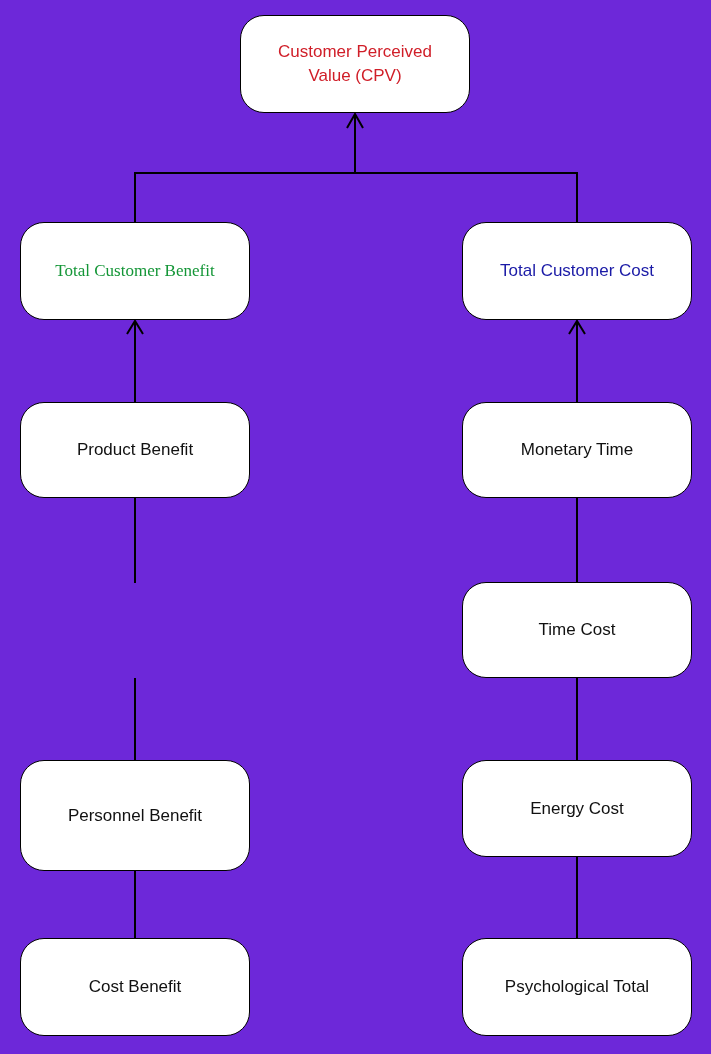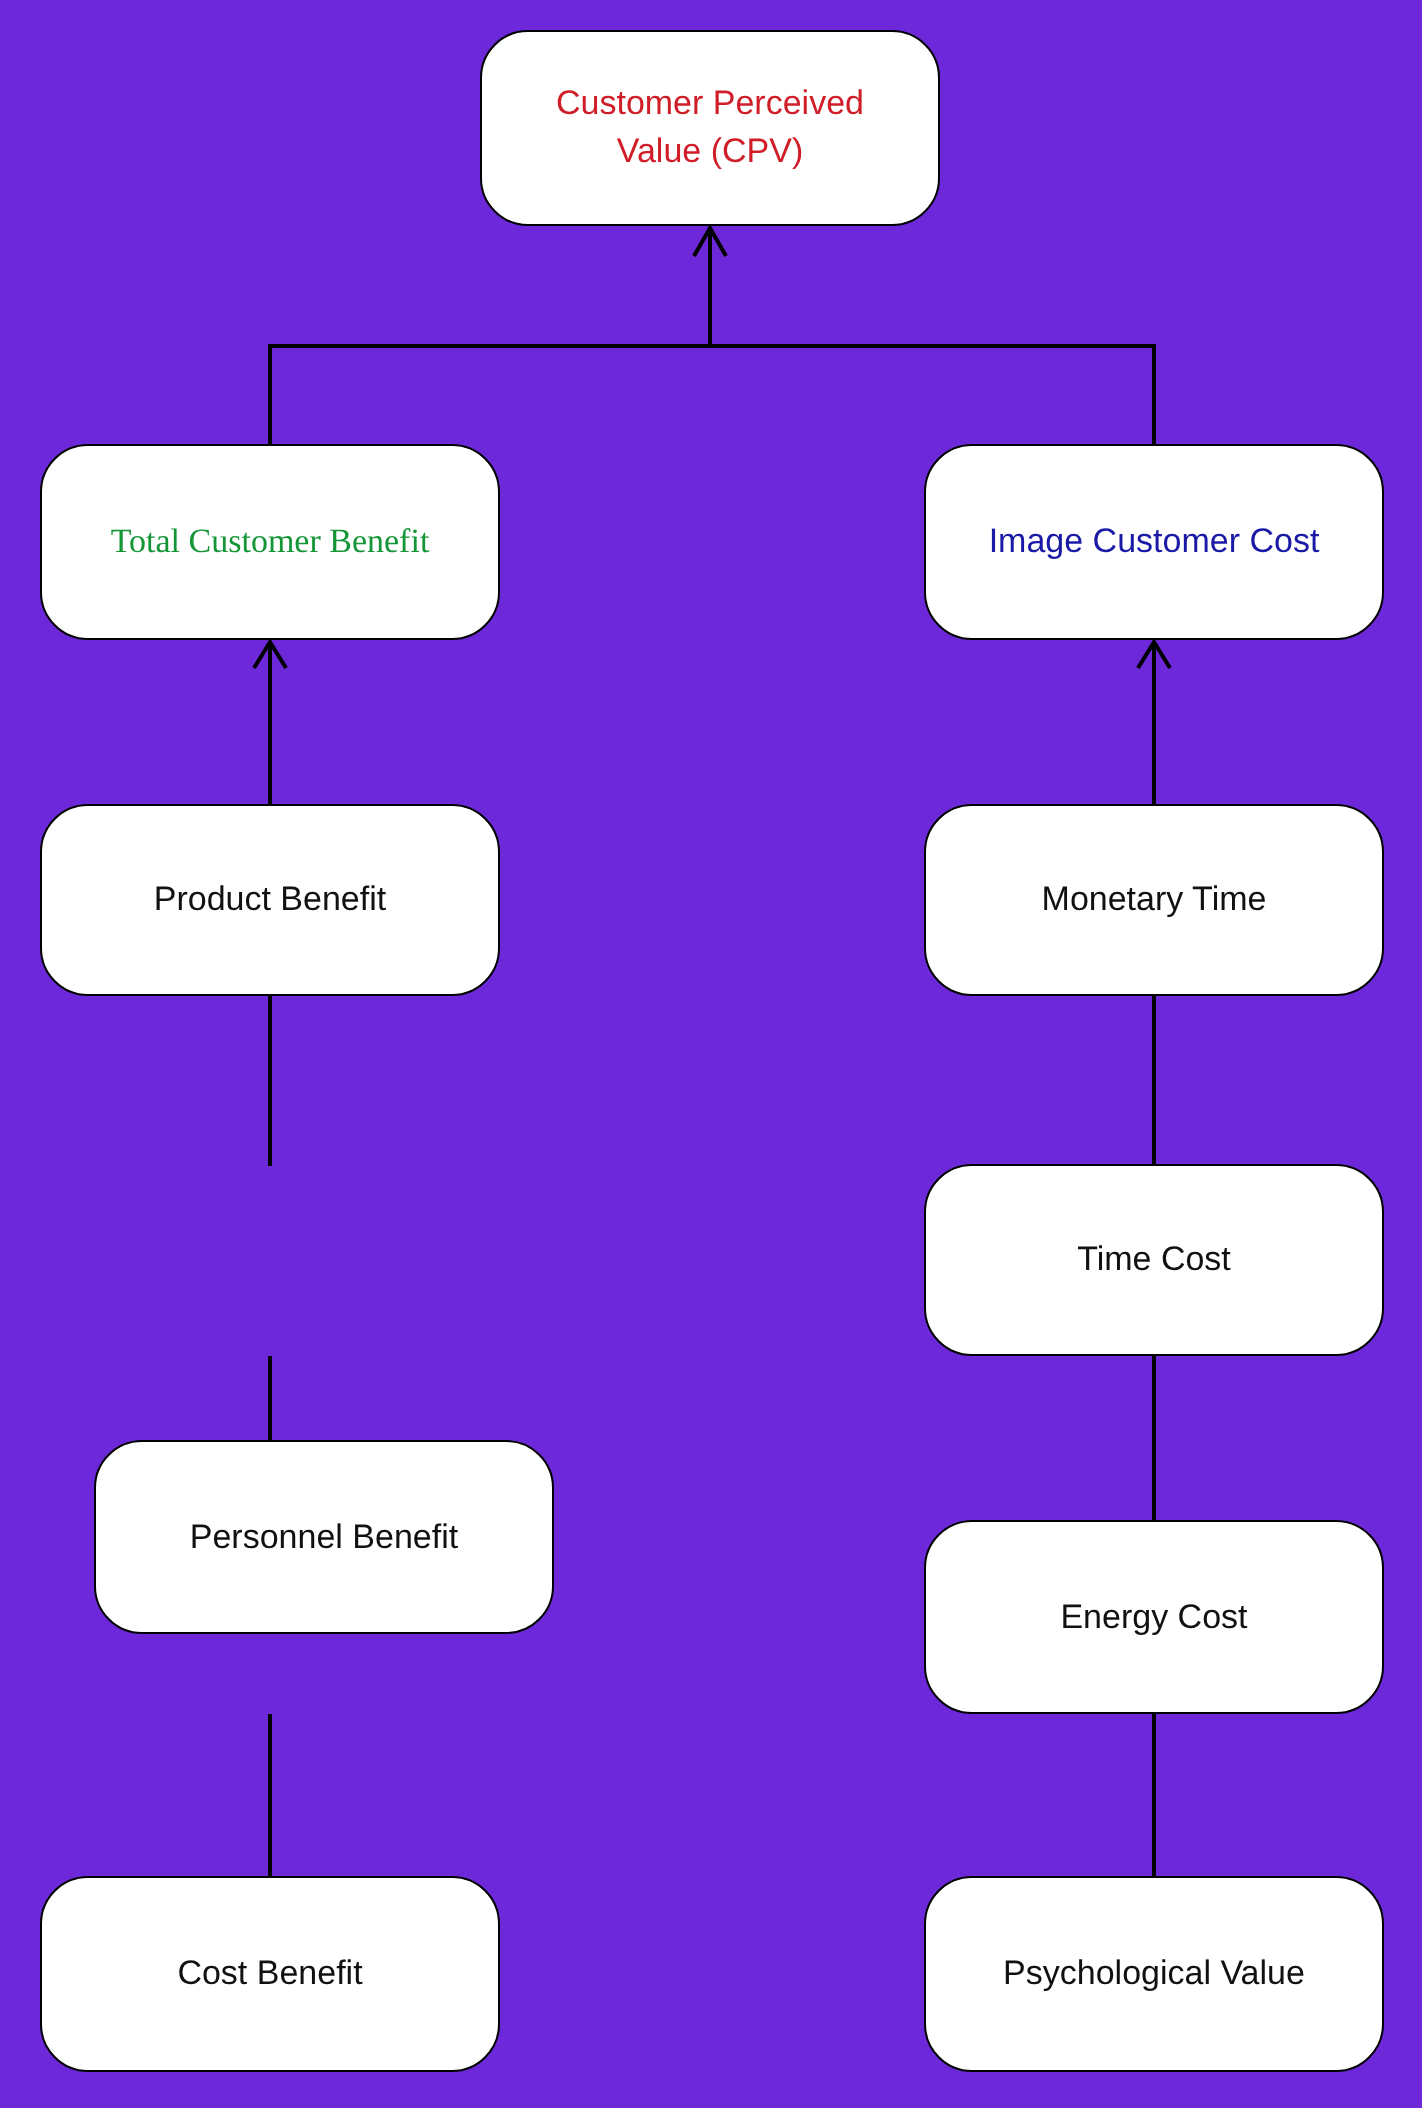--- a/index.html
+++ b/index.html
@@ -45,21 +45,21 @@
   .node.narrow { padding: 0 30px; }
   .node.cpv-pad { padding: 0 25px; }
 
   .n-cpv            { left: 240px; top: 15px;  height: 98px; }
   .n-total-benefit  { left: 20px;  top: 222px; height: 98px; }
   .n-total-cost     { left: 462px; top: 222px; height: 98px; }
   .n-product        { left: 20px;  top: 402px; height: 96px; }
   .n-monetary       { left: 462px; top: 402px; height: 96px; }
   .n-services       { left: 20px;  top: 582px; height: 96px; }
   .n-time           { left: 462px; top: 582px; height: 96px; }
-  .n-personnel      { left: 20px;  top: 720px; height: 97px; margin-left: 27px; }
+  .n-personnel      { left: 20px;  top: 760px; height: 111px; }
   .n-energy         { left: 462px; top: 760px; height: 97px; }
   .n-image          { left: 20px;  top: 938px; height: 98px; }
   .n-psych          { left: 462px; top: 938px; height: 98px; }
 </style>
 </head>
 <body>
 
 <div class="canvas">
 
   <svg class="connectors" viewBox="0 0 711 1054" xmlns="http://www.w3.org/2000/svg">
@@ -82,30 +82,30 @@
 
     <line x1="577" y1="498" x2="577" y2="583"></line>
     <line x1="577" y1="678" x2="577" y2="761"></line>
     <line x1="577" y1="857" x2="577" y2="939"></line>
   </svg>
 
   <div class="node n-cpv cpv-pad" style="color: rgb(208, 30, 40);">Customer Perceived Value (CPV)</div>
 
   <div class="node n-total-benefit narrow" style="color: rgb(20, 150, 55); font-family: Liberation Serif, serif;">Total Customer Benefit</div>
 
-  <div class="node n-total-cost narrow" style="color: rgb(26, 26, 166);">Image Customer Cost</div>
+  <div class="node n-total-cost narrow" style="color: rgb(26, 26, 166);">Total Customer Cost</div>
 
   <div class="node n-product">Product Benefit</div>
 
   <div class="node n-monetary">Monetary Time</div>
 
 
   <div class="node n-time">Time Cost</div>
 
   <div class="node n-personnel">Personnel Benefit</div>
 
   <div class="node n-energy">Energy Cost</div>
 
   <div class="node n-image">Cost Benefit</div>
 
-  <div class="node n-psych">Psychological Value</div>
+  <div class="node n-psych">Psychological Total</div>
 
 </div>
 
 </body></html>

